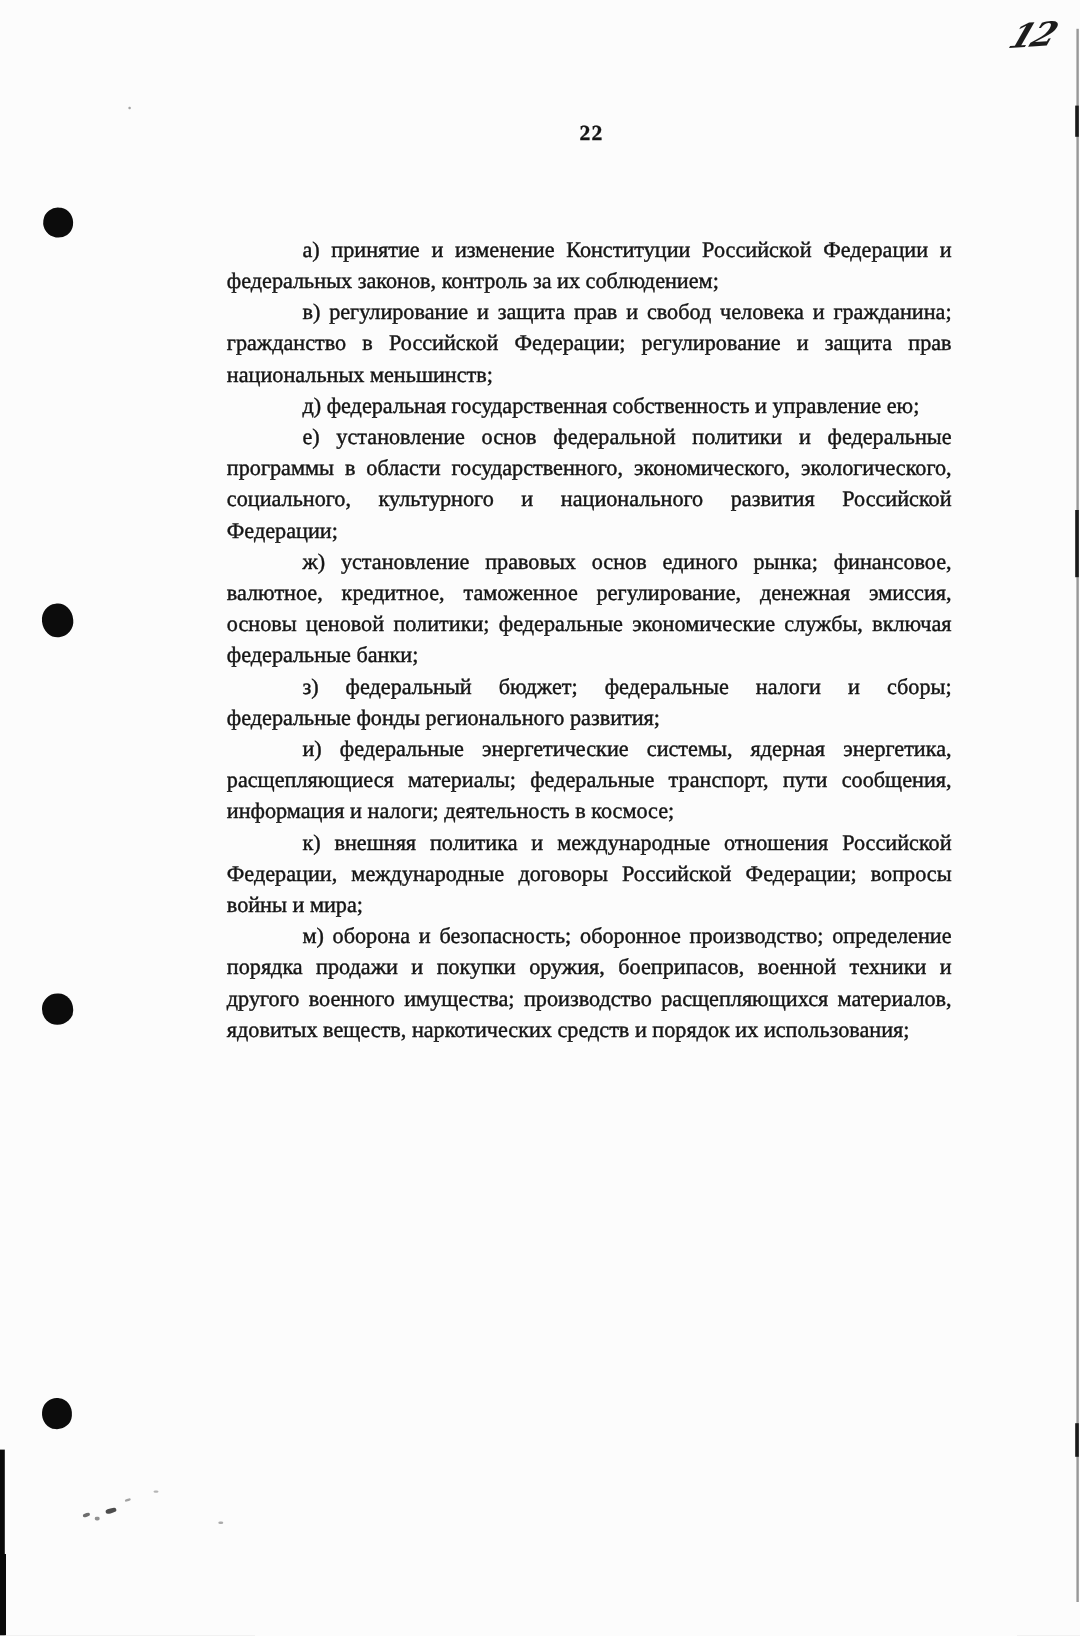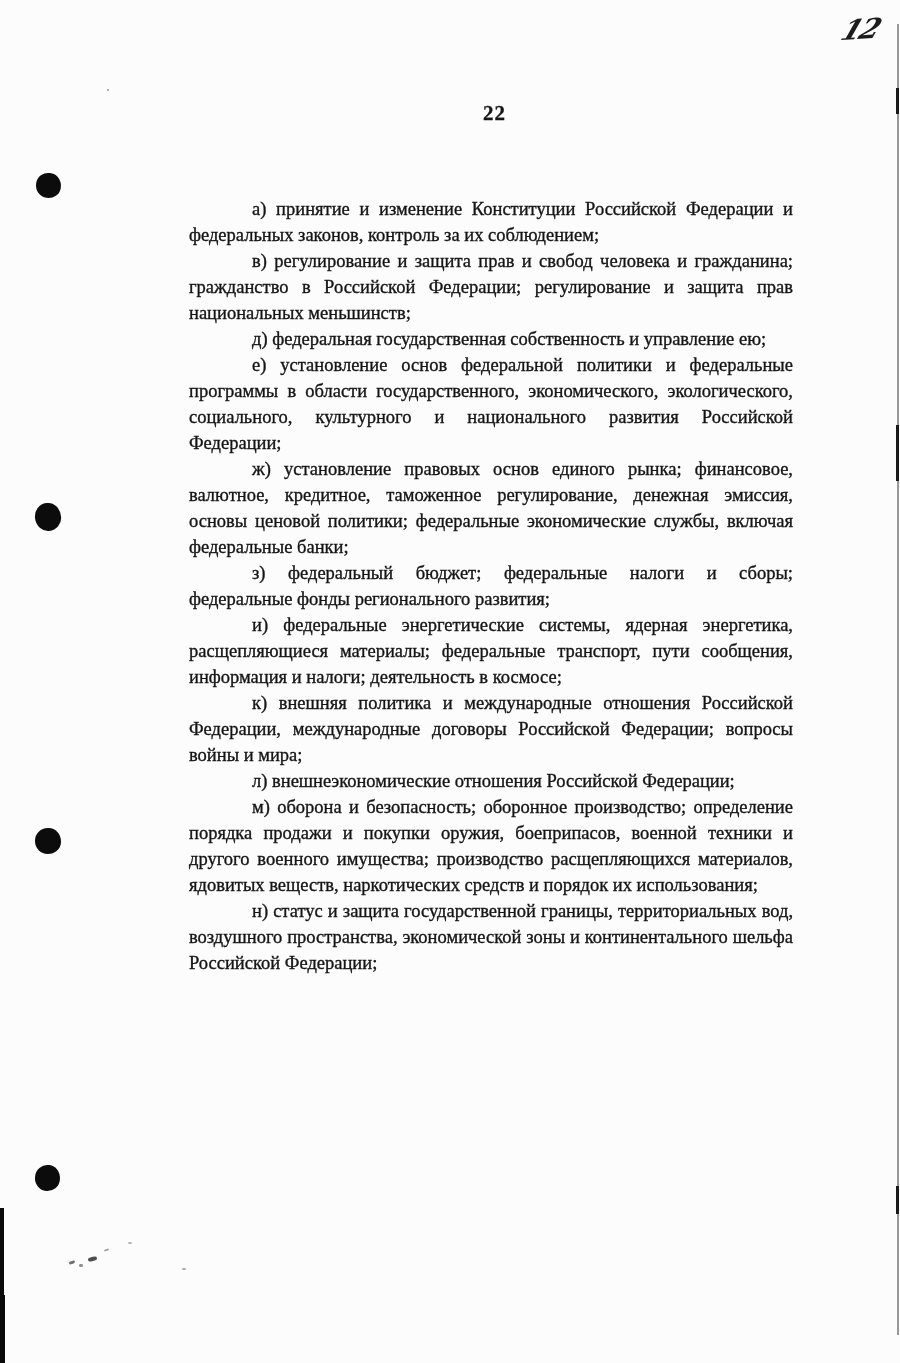--- a/index.html
+++ b/index.html
@@ -24,21 +24,21 @@
     margin-top: 32px;
     -webkit-text-stroke: 0.35px #151515;
   }
   .doc-text p { margin: 0; text-indent: 63px; }
 
   
   .page-number {
     position: absolute;
     left: 483px;
     top: 101px;
-    font-size: 21px;
+    font-size: 18px;
     font-weight: bold;
     letter-spacing: 1px;
     color: #161616;
     -webkit-text-stroke: 0.3px #161616;
   }
 
   
   .handwritten {
     position: absolute;
     left: 843px;
@@ -95,23 +95,21 @@
 
   <div class="doc-text">
       <p>а) принятие и изменение Конституции Российской Федерации и федеральных законов, контроль за их соблюдением;</p>
       <p>в) регулирование и защита прав и свобод человека и гражданина; гражданство в Российской Федерации; регулирование и защита прав национальных меньшинств;</p>
       <p>д) федеральная государственная собственность и управление ею;</p>
       <p>е) установление основ федеральной политики и федеральные программы в области государственного, экономического, экологического, социального, культурного и национального развития Российской Федерации;</p>
       <p>ж) установление правовых основ единого рынка; финансовое, валютное, кредитное, таможенное регулирование, денежная эмиссия, основы ценовой политики; федеральные экономические службы, включая федеральные банки;</p>
       <p>з) федеральный бюджет; федеральные налоги и сборы; федеральные фонды регионального развития;</p>
       <p>и) федеральные энергетические системы, ядерная энергетика, расщепляющиеся материалы; федеральные транспорт, пути сообщения, информация и налоги; деятельность в космосе;</p>
       <p>к) внешняя политика и международные отношения Российской Федерации, международные договоры Российской Федерации; вопросы войны и мира;</p>
-      <p>л) внешнеэкономические отношения Российской Федерации;</p>
       <p>м) оборона и безопасность; оборонное производство; определение порядка продажи и покупки оружия, боеприпасов, военной техники и другого военного имущества; производство расщепляющихся материалов, ядовитых веществ, наркотических средств и порядок их использования;</p>
-      <p>н) статус и защита государственной границы, территориальных вод, воздушного пространства, экономической зоны и континентального шельфа Российской Федерации;</p>
     </div>
 
   <div class="punch-dot dot-1"></div>
   <div class="punch-dot dot-2"></div>
   <div class="punch-dot dot-3"></div>
   <div class="punch-dot dot-4"></div>
 
   <div class="left-bar"></div>
   <div class="left-bar2"></div>
 

